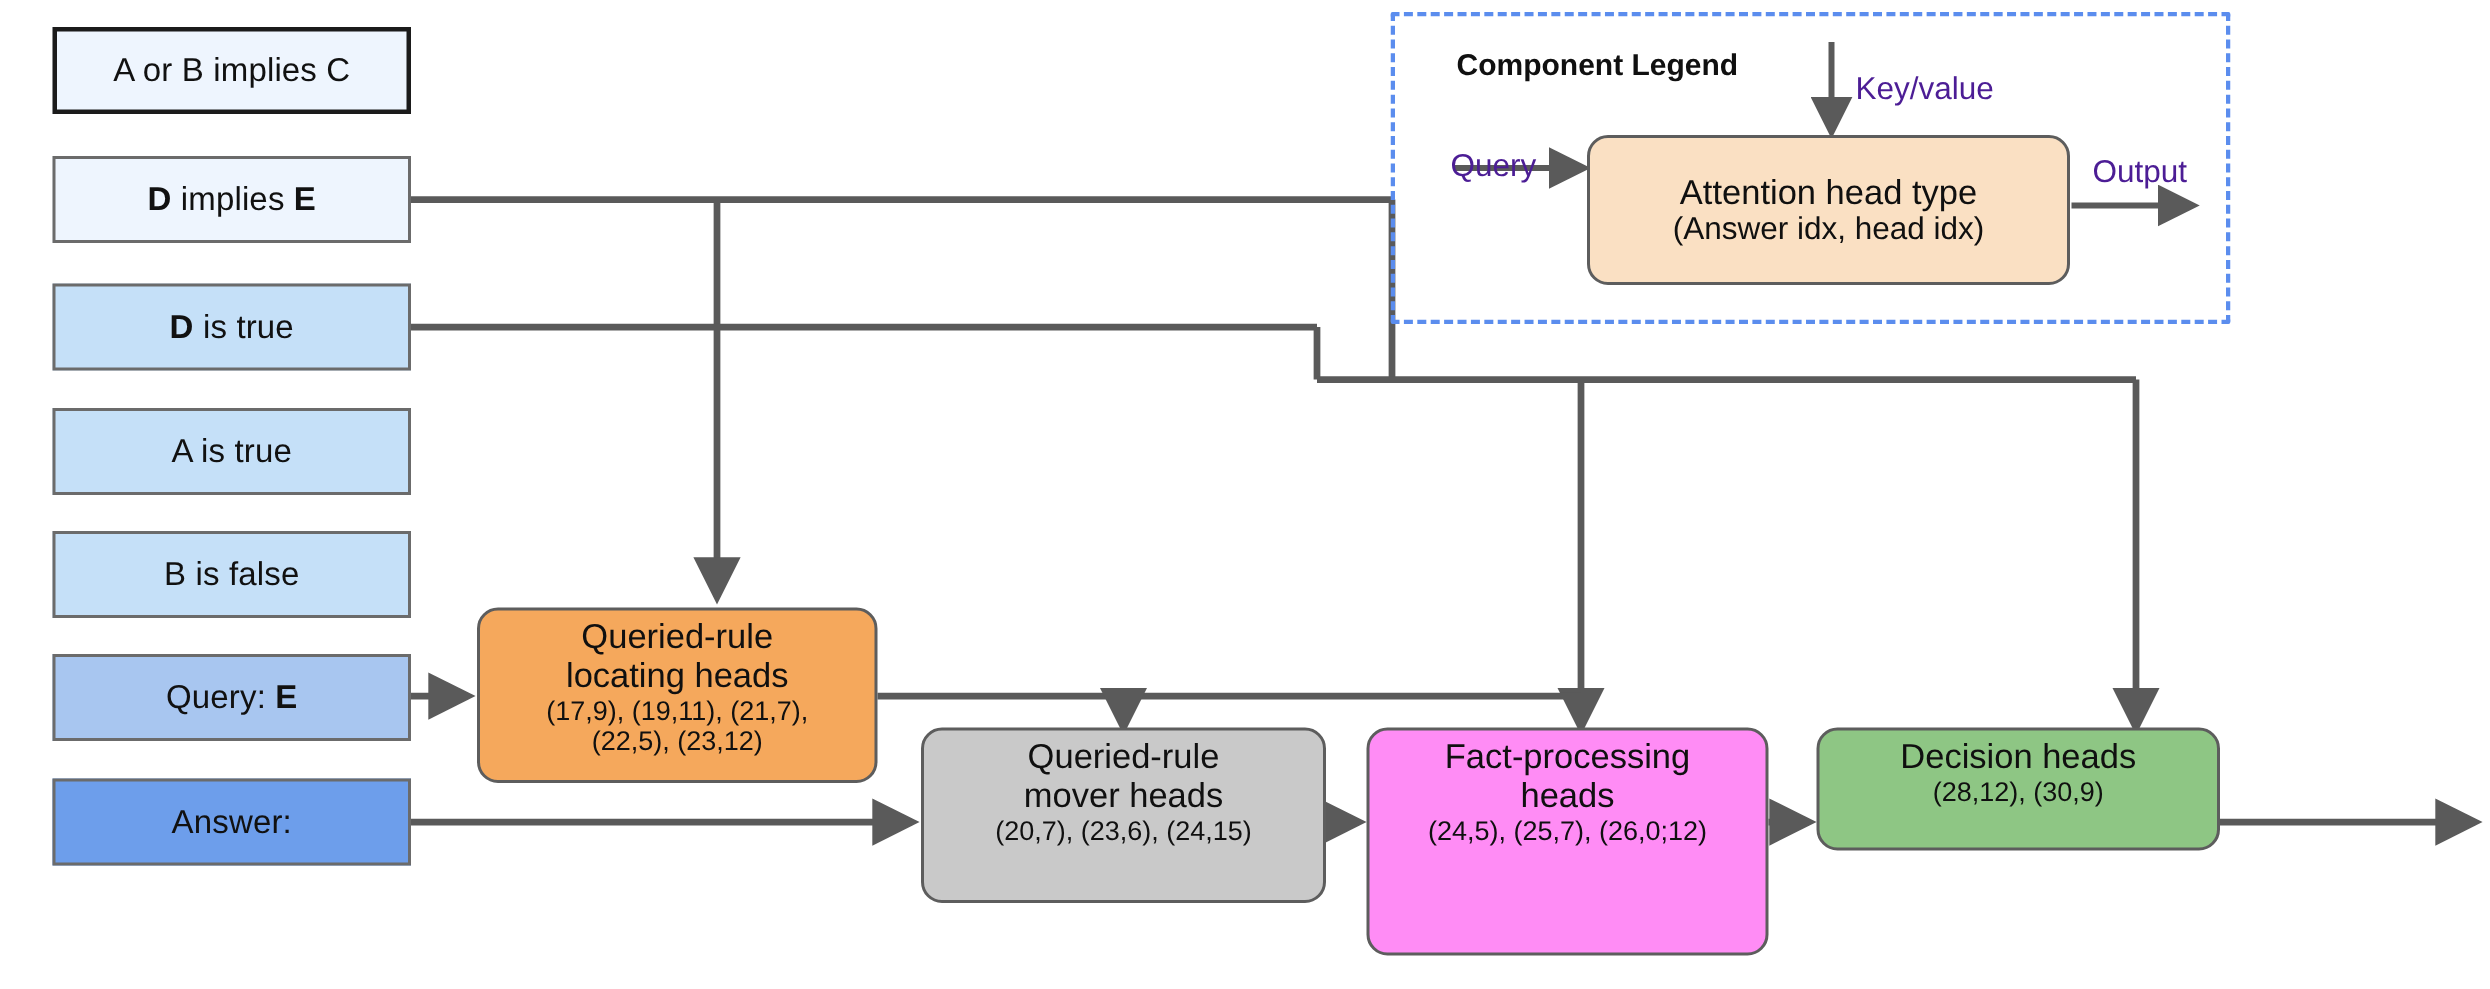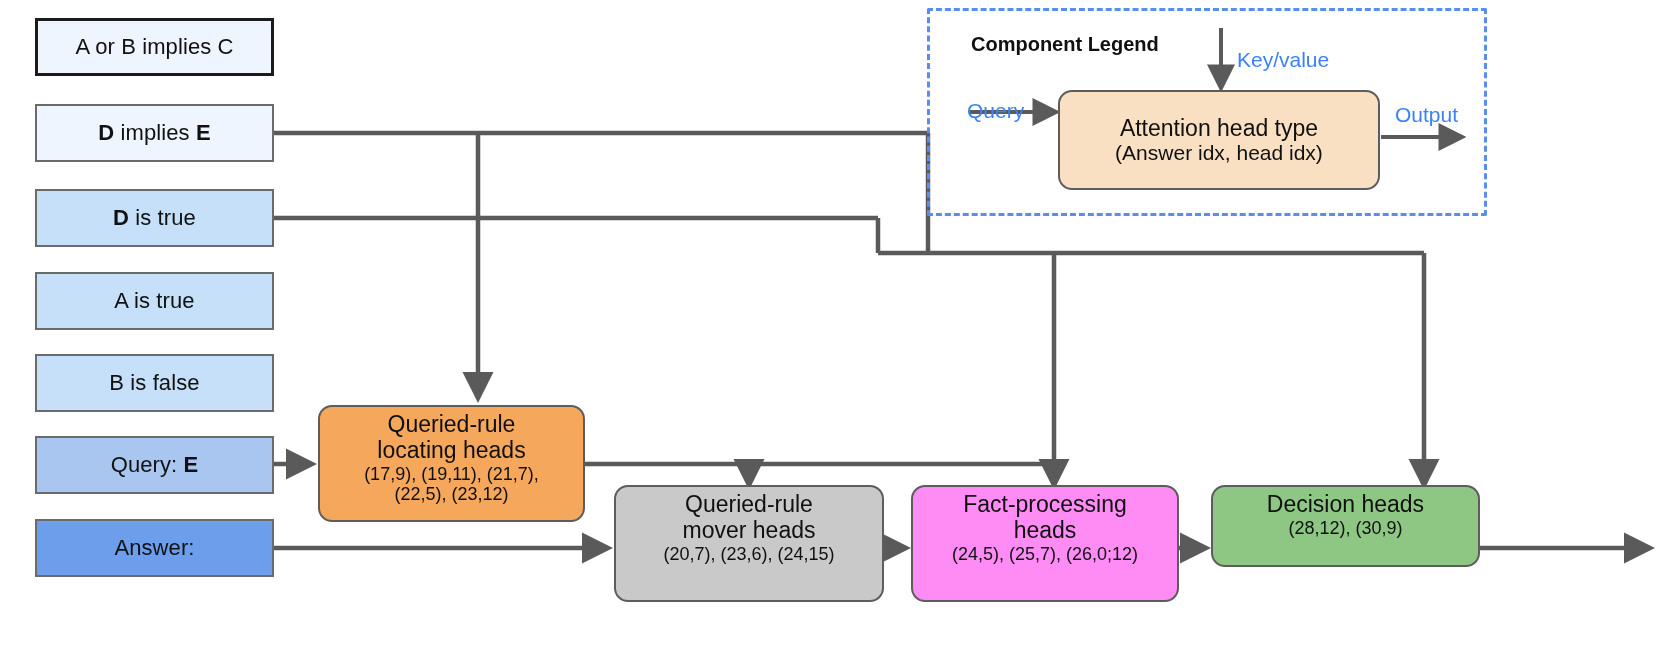--- a/index.html
+++ b/index.html
@@ -78,21 +78,21 @@
   #legend-title {
     position: absolute;
     font-size: 20px;
     font-weight: 700;
     color: #101010;
     white-space: nowrap;
   }
   .legend-label {
     position: absolute;
     font-size: 21px;
-    color: #3b82f6;
+    color: #4c1d95;
     white-space: nowrap;
   }
   #legend-box {
     position: absolute;
     box-sizing: border-box;
     display: flex;
     flex-direction: column;
     align-items: center;
     justify-content: center;
     border: 2px solid #5d5d5d;
@@ -181,21 +181,21 @@
     <div class="head-idx">(17,9), (19,11), (21,7),
 (22,5), (23,12)</div>
   </div>
 
   <div class="head-box" style="left: 614px; top: 485px; width: 270px; height: 117px; background: rgb(201, 201, 201); border-color: rgb(93, 93, 93);">
     <div class="head-title">Queried-rule
 mover heads</div>
     <div class="head-idx">(20,7), (23,6), (24,15)</div>
   </div>
 
-  <div class="head-box" style="left: 911px; top: 485px; width: 268px; height: 117px; background: rgb(255, 140, 245); border-color: rgb(93, 93, 93);">
+  <div class="head-box" style="left: 911px; top: 485px; width: 268px; height: 152px; background: rgb(255, 140, 245); border-color: rgb(93, 93, 93);">
     <div class="head-title">Fact-processing
 heads</div>
     <div class="head-idx">(24,5), (25,7), (26,0;12)</div>
   </div>
 
   <div class="head-box" style="left: 1211px; top: 485px; width: 269px; height: 82px; background: rgb(142, 198, 132); border-color: rgb(93, 93, 93);">
     <div class="head-title">Decision heads</div>
     <div class="head-idx">(28,12), (30,9)</div>
   </div>
 

